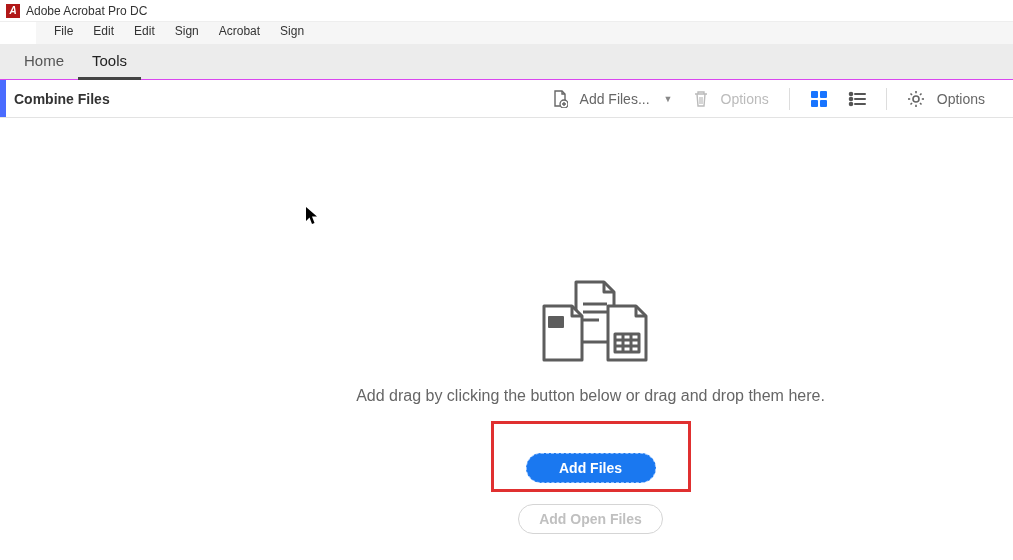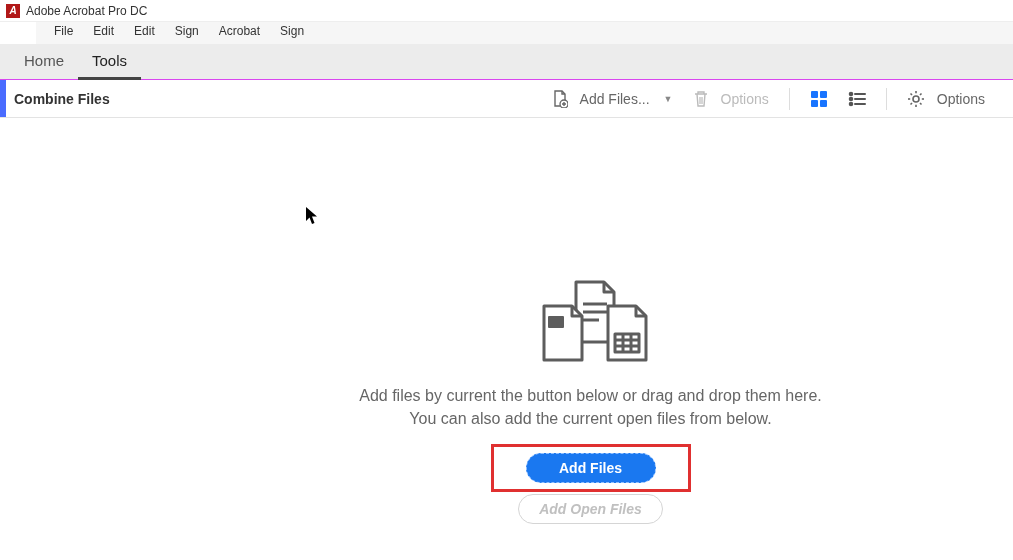--- a/index.html
+++ b/index.html
@@ -108,27 +108,27 @@
     margin-top:14px;
   }
   .pill-btn {
     display:inline-flex;
     align-items:center; justify-content:center;
     min-width:130px; height:30px;
     padding:0 20px;
     border-radius:16px;
     font-size:14px; font-weight:600;
     cursor:pointer;
+    margin-top:23px;
   }
   .pill-primary { background:#1a78f0; color:#fff; border:1px dashed #8fbfff; }
   .pill-secondary {
     background:#fff; color:#c0c0c0;
     border:1px solid #d5d5d5;
-    margin-top:2px;
-    font-style:italic;
+    margin-top:12px;
   }
   .files-illustration { display:inline-block; }
 </style>
 </head>
 <body>
 
 <div class="titlebar">
   <span class="app-icon">A</span>
   <span>Adobe Acrobat Pro DC</span>
 </div>
@@ -249,22 +249,21 @@
           <rect x="89" y="56" width="24" height="18" fill="none"></rect>
           <line x1="97" y1="56" x2="97" y2="74"></line>
             <line x1="105" y1="56" x2="105" y2="74"></line>
           <line x1="89" y1="62" x2="113" y2="62"></line>
             <line x1="89" y1="68" x2="113" y2="68"></line>
         </g>
       </svg>
     </span>
 
     <div class="drop-text">
-      <div>Add files by current the button below or drag and drop them here.</div>
-      <div>You can also add the current open files from below.</div>
+      <div>Add drag by clicking the button below or drag and drop them here.</div>
     </div>
 
     <div class="highlight-box">
       <div class="pill-btn pill-primary">Add Files</div>
     </div>
     <div>
       <div class="pill-btn pill-secondary">Add Open Files</div>
     </div>
   </div>
 </div>

